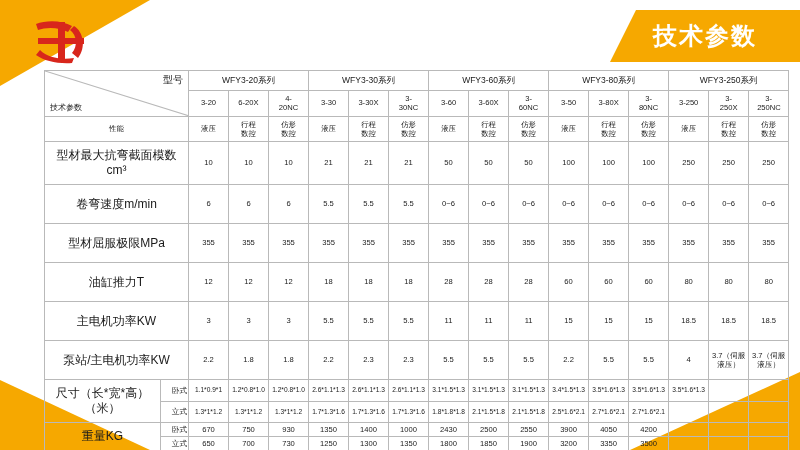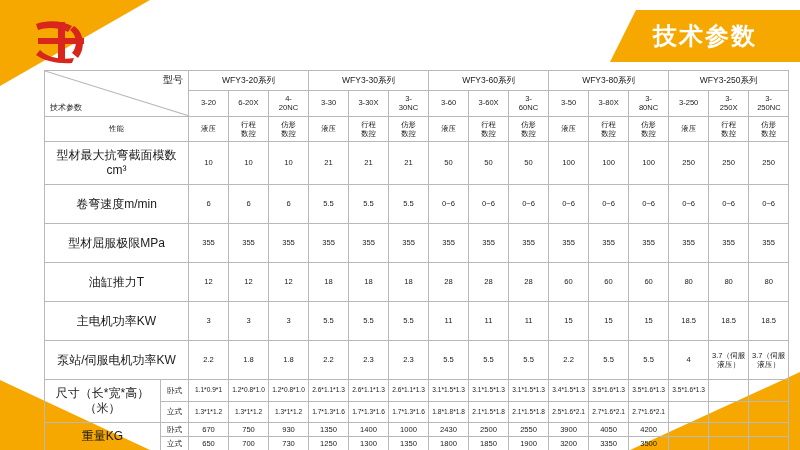--- a/index.html
+++ b/index.html
@@ -62,21 +62,21 @@
   }
   .corner-cell .lbl-param{
     position:absolute;left:5px;bottom:3px;font-size:8px;
   }
   .series-head{font-size:8.5px;padding:4px 16px;}
   .code-row td{font-size:7.6px;padding:3px 8px;}
   .type-row td{font-size:7.4px;padding:3px 11px;}
   .rowlabel{
     font-size:12px;text-align:center;padding:6px 2px;
   }
-  .rowlabel-sub{font-size:7.6px;}
+  .rowlabel-sub{font-size:7.6px;text-align:right;}
   .tall td{height:26px;}
   .size-cell{font-size:6.6px;line-height:1.2;padding:2px 1px;}
   .perf-head{font-size:8.5px;}
   
   col.c0{width:116px;}
   col.c1{width:28px;}
   col.cd{width:40px;}
 </style>
 </head>
 <body>
@@ -254,21 +254,21 @@
           <td>11</td>
           <td>11</td>
           <td>15</td>
           <td>15</td>
           <td>15</td>
           <td>18.5</td>
           <td>18.5</td>
           <td>18.5</td>
         </tr>
         <tr class="tall">
-          <td colspan="2" class="rowlabel">泵站/伺服电机功率KW</td>
+          <td colspan="2" class="rowlabel">泵站/主电机功率KW</td>
           <td>2.2</td>
           <td>1.8</td>
           <td>1.8</td>
           <td>2.2</td>
           <td>2.3</td>
           <td>2.3</td>
           <td>5.5</td>
           <td>5.5</td>
           <td>5.5</td>
           <td>2.2</td>

